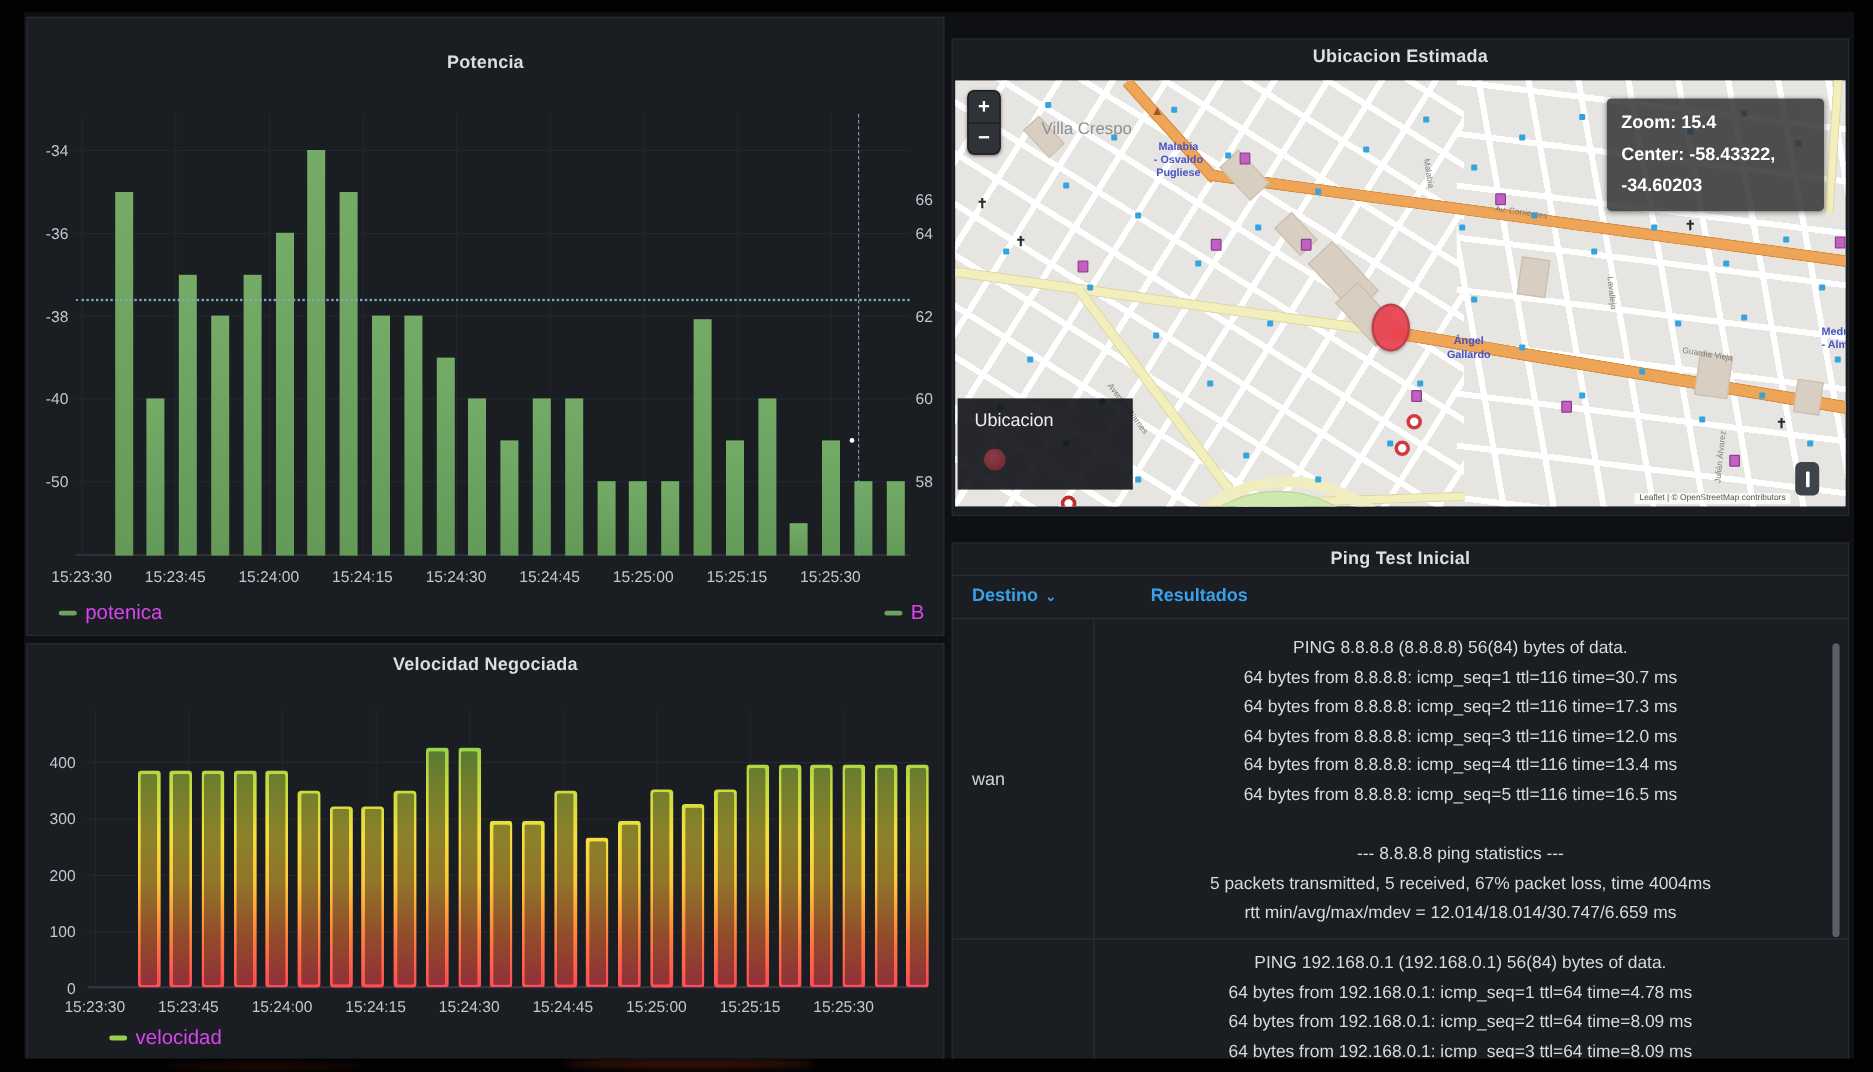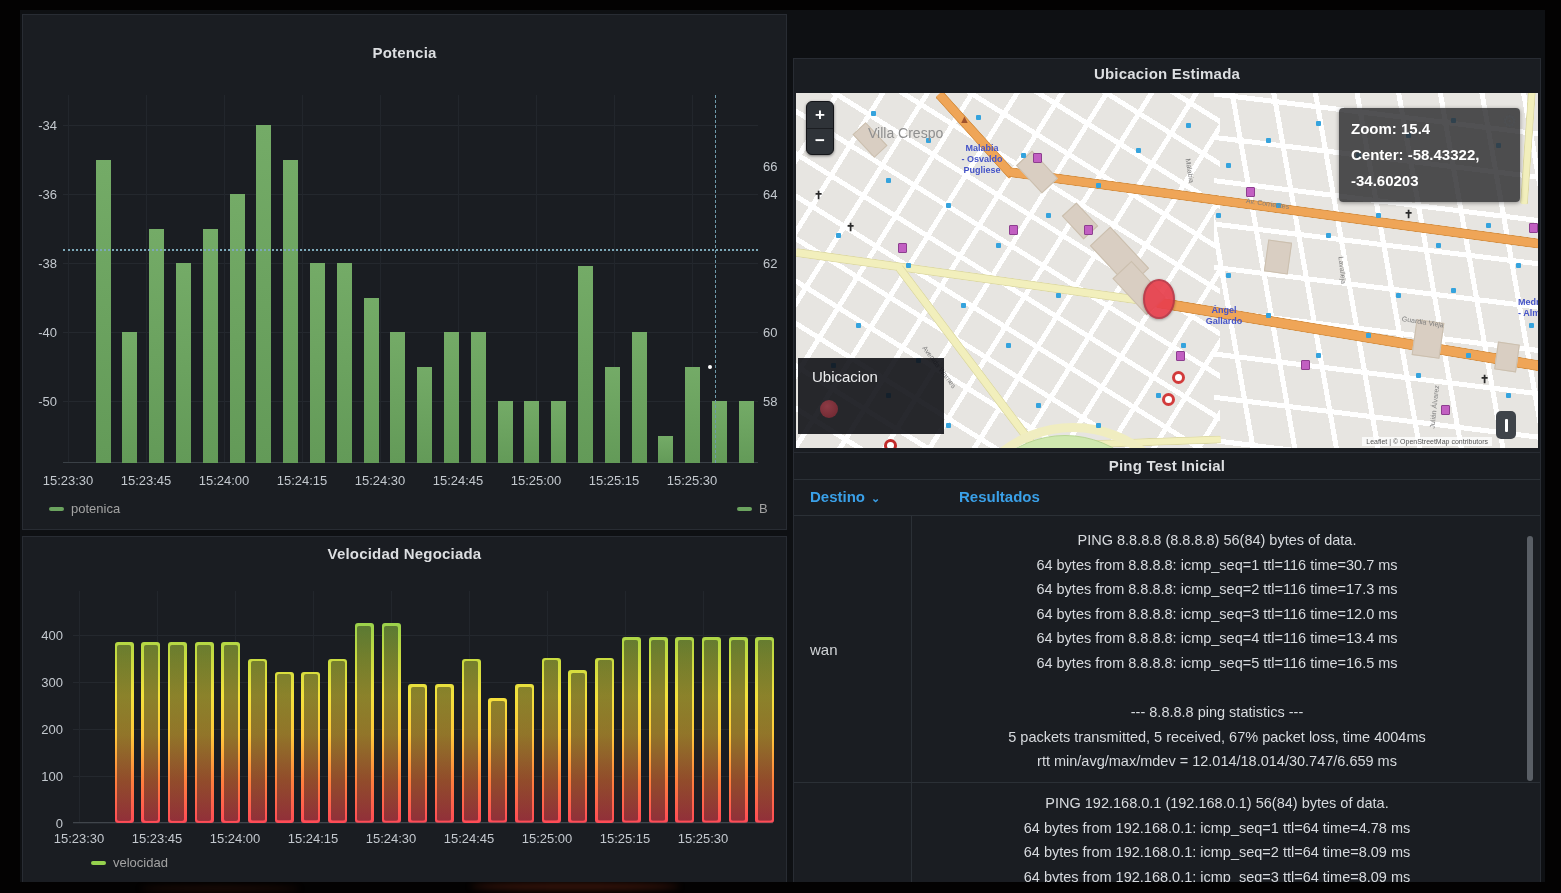--- a/index.html
+++ b/index.html
@@ -21,21 +21,21 @@
   .vbar{position:absolute;bottom:0;width:19px;box-sizing:border-box;border-radius:3px;
     background-image:linear-gradient(to top,#ff4a57 0%,#ff7e3d 18%,#ffc93a 38%,#f3e13c 55%,#c6db40 72%,#95d14d 88%,#7ac662 100%);
     background-size:100% 232px;background-position:bottom;background-repeat:no-repeat;}
   .vbar::after{content:"";position:absolute;inset:2.5px;border-radius:2px;
     background-image:linear-gradient(rgba(16,18,22,.46),rgba(16,18,22,.46)),
       linear-gradient(to top,#ff4a57 0%,#ff7e3d 18%,#ffc93a 38%,#f3e13c 55%,#c6db40 72%,#95d14d 88%,#7ac662 100%);
     background-size:100% 100%,100% 227px;background-position:bottom;background-repeat:no-repeat;}
   .cross-v{position:absolute;top:0;bottom:0;width:0;border-left:1.5px dashed #6f9aab;}
   .cross-h{position:absolute;left:0;right:0;height:0;border-top:2.5px dotted #7ca8b8;}
   .hoverdot{position:absolute;width:4px;height:4px;border-radius:50%;background:#fff;}
-  .legend{position:absolute;display:flex;align-items:center;gap:7px;color:#a3a3a3;font-size:13px;}
+  .legend{position:absolute;display:flex;align-items:center;gap:7px;color:#d946ef;font-size:17px;}
   .swatch{width:15px;height:4px;border-radius:2px;}
   
   .map{position:absolute;background:#e7e5e1;overflow:hidden;}
   .mgrid{position:absolute;}
   .mgrid-l{inset:0;right:318px;
     background:repeating-linear-gradient(32deg,transparent 0 31px,#fff 31px 36px),
                repeating-linear-gradient(122deg,transparent 0 33px,#fff 33px 38px);}
   .mgrid-r{top:0;bottom:0;left:418px;right:0;
     background:repeating-linear-gradient(187deg,transparent 0 38px,#fff 38px 43px),
                repeating-linear-gradient(80deg,transparent 0 36px,#fff 36px 41px);}
@@ -232,21 +232,21 @@
           <div class="xlab" style="left: 524px; top: 294px;">15:25:00</div>
           <div class="xlab" style="left: 602px; top: 294px;">15:25:15</div>
           <div class="xlab" style="left: 680px; top: 294px;">15:25:30</div>
         </div>
       <div class="legend" style="left:68px;top:318px;">
         <span class="swatch" style="background:#95d14d;"></span>
         <span>velocidad</span>
       </div>
     </section>
 
-    <section class="panel" style="left:773px;top:48px;width:748px;height:398px;">
+    <section class="panel" style="left:773px;top:22px;width:748px;height:398px;">
       <h2 class="panel-title" style="top:6px;margin:0;">Ubicacion Estimada</h2>
       <div class="map" style="left:2px;top:34px;width:742px;height:355px;" id="mapc">
         <div class="mgrid mgrid-l"></div>
         <div class="mgrid mgrid-r"></div>
 
         <div class="road road-y" style="left:0px;top:155px;width:366px;height:7px;transform:rotate(7.9deg);"></div>
         <div class="road road-y" style="left:103px;top:170px;width:230px;height:7px;transform:rotate(53deg);"></div>
         <div class="road road-y" style="left:240px;top:349px;width:185px;height:6px;transform:rotate(-2deg);"></div>
         <div class="road road-y" style="left:728px;top:-4px;width:6px;height:115px;transform:rotate(4deg);border:none;border-left:1px solid #dcd8a4;border-right:1px solid #dcd8a4;"></div>
         <div class="park" style="left:158px;top:330px;width:220px;height:220px;background:transparent;border:9px solid #f0edc0;"></div>

